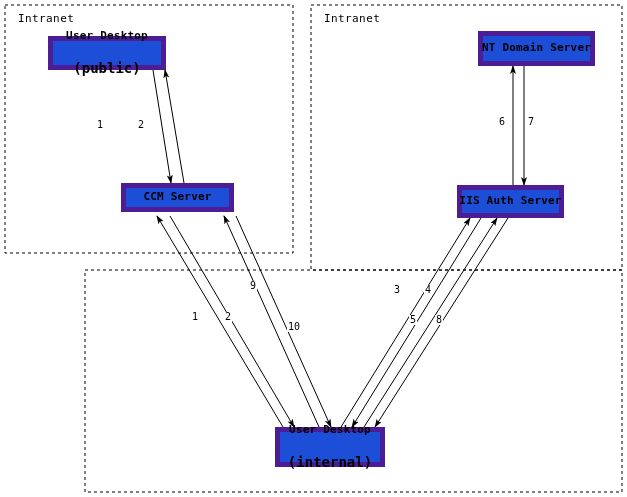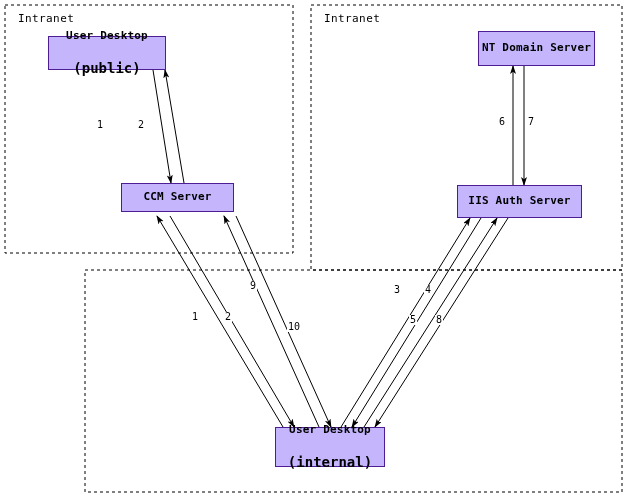--- a/index.html
+++ b/index.html
@@ -26,22 +26,22 @@
     position: absolute;
     font-family: "DejaVu Sans Mono", "Liberation Mono", monospace;
     font-size: 11px;
     color: #000000;
     letter-spacing: 0.4px;
     white-space: nowrap;
   }
   .node-box {
     position: absolute;
     box-sizing: border-box;
-    border: 1px solid #4c1d95;
-    background: #c4b5fd;
+    border: 5px solid #4c1d95;
+    background: #1d4ed8;
     display: flex;
     flex-direction: column;
     align-items: center;
     justify-content: center;
     text-align: center;
     line-height: 1.15;
   }
   .node-title {
     font-family: "DejaVu Sans Mono", "Liberation Mono", monospace;
     font-size: 11px;
@@ -110,21 +110,21 @@
       <div class="node-box" style="left: 48px; top: 36px; width: 118px; height: 34px;">
         <div class="node-title">User Desktop</div>
         <div class="node-sub">(public)</div>
       </div>
       <div class="node-box" style="left: 121px; top: 183px; width: 113px; height: 29px;">
         <div class="node-title">CCM Server</div>
       </div>
       <div class="node-box" style="left: 457px; top: 31px; width: 117px; height: 35px; margin-left: 21px;">
         <div class="node-title">NT Domain Server</div>
       </div>
-      <div class="node-box" style="left: 457px; top: 185px; width: 125px; height: 33px;">
+      <div class="node-box" style="left: 457px; top: 185px; width: 107px; height: 33px;">
         <div class="node-title">IIS Auth Server</div>
       </div>
       <div class="node-box" style="left: 275px; top: 427px; width: 110px; height: 40px;">
         <div class="node-title">User Desktop</div>
         <div class="node-sub">(internal)</div>
       </div>
     </div>
   <div id="edge-labels-layer">
       <div class="edge-label" style="left: 96px; top: 120px;">1</div>
       <div class="edge-label" style="left: 137px; top: 120px;">2</div>

